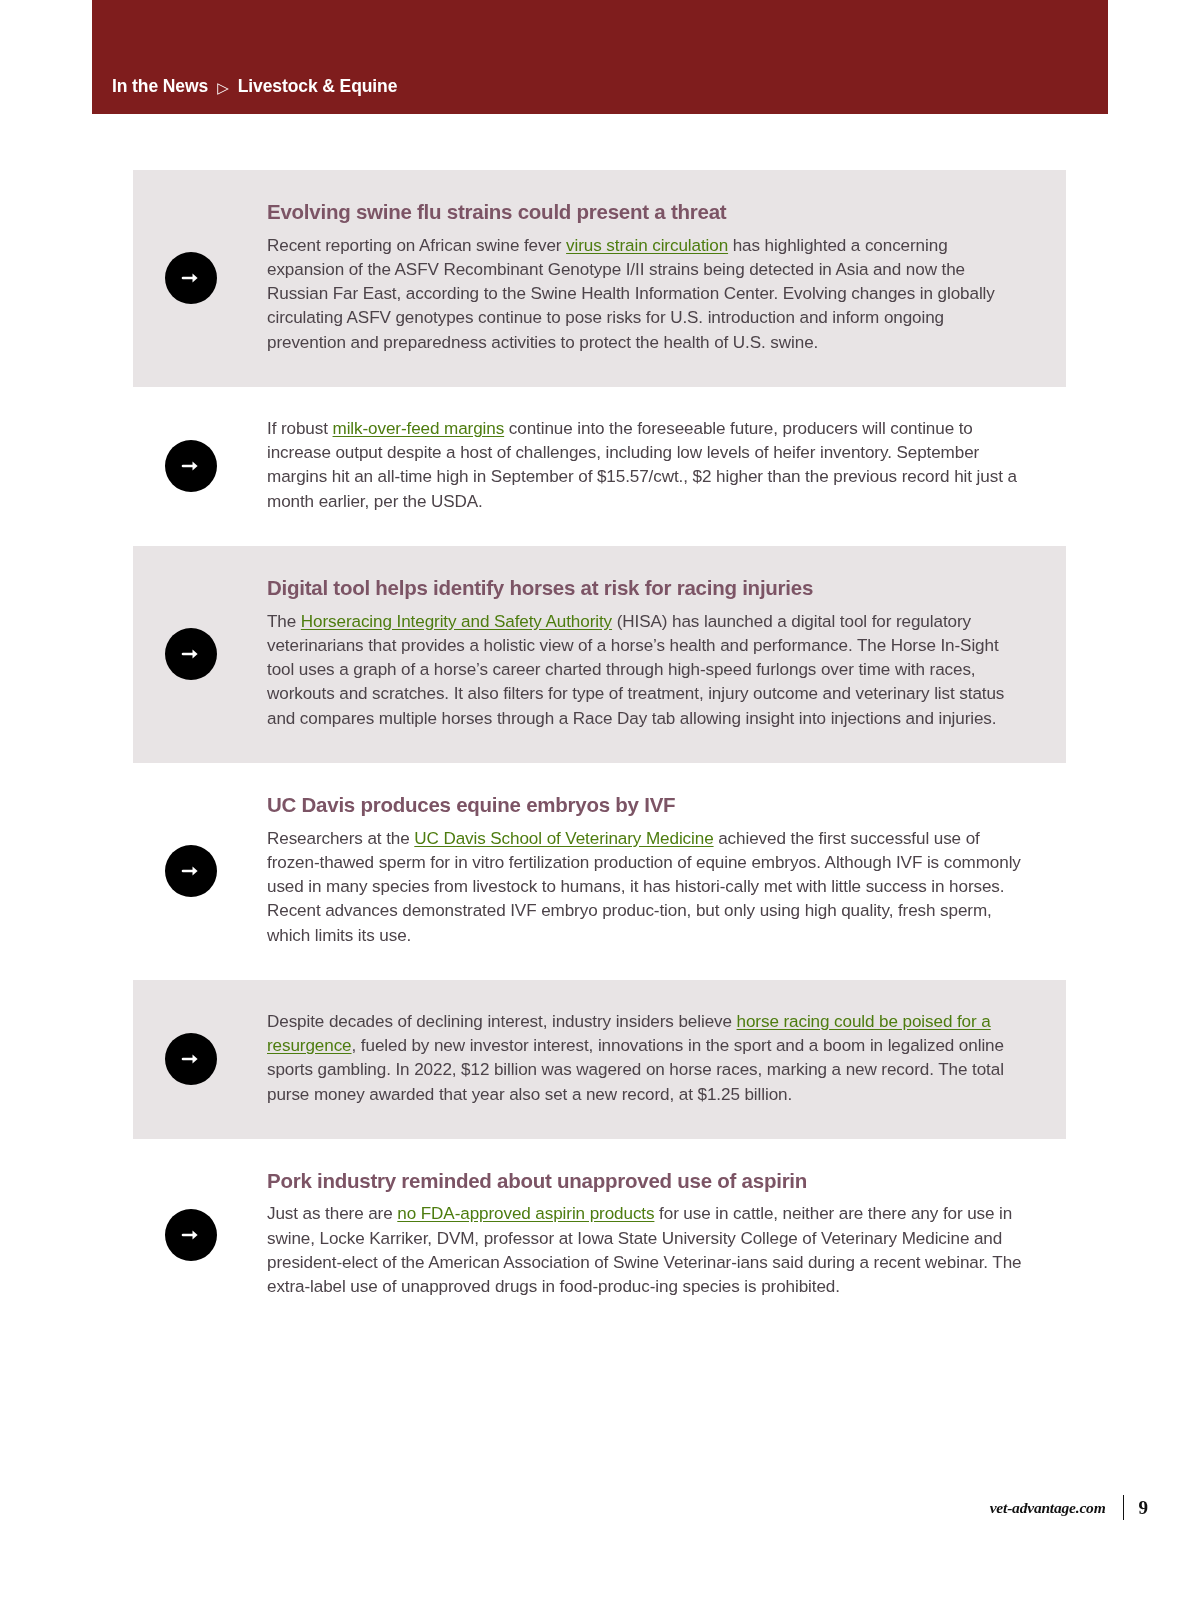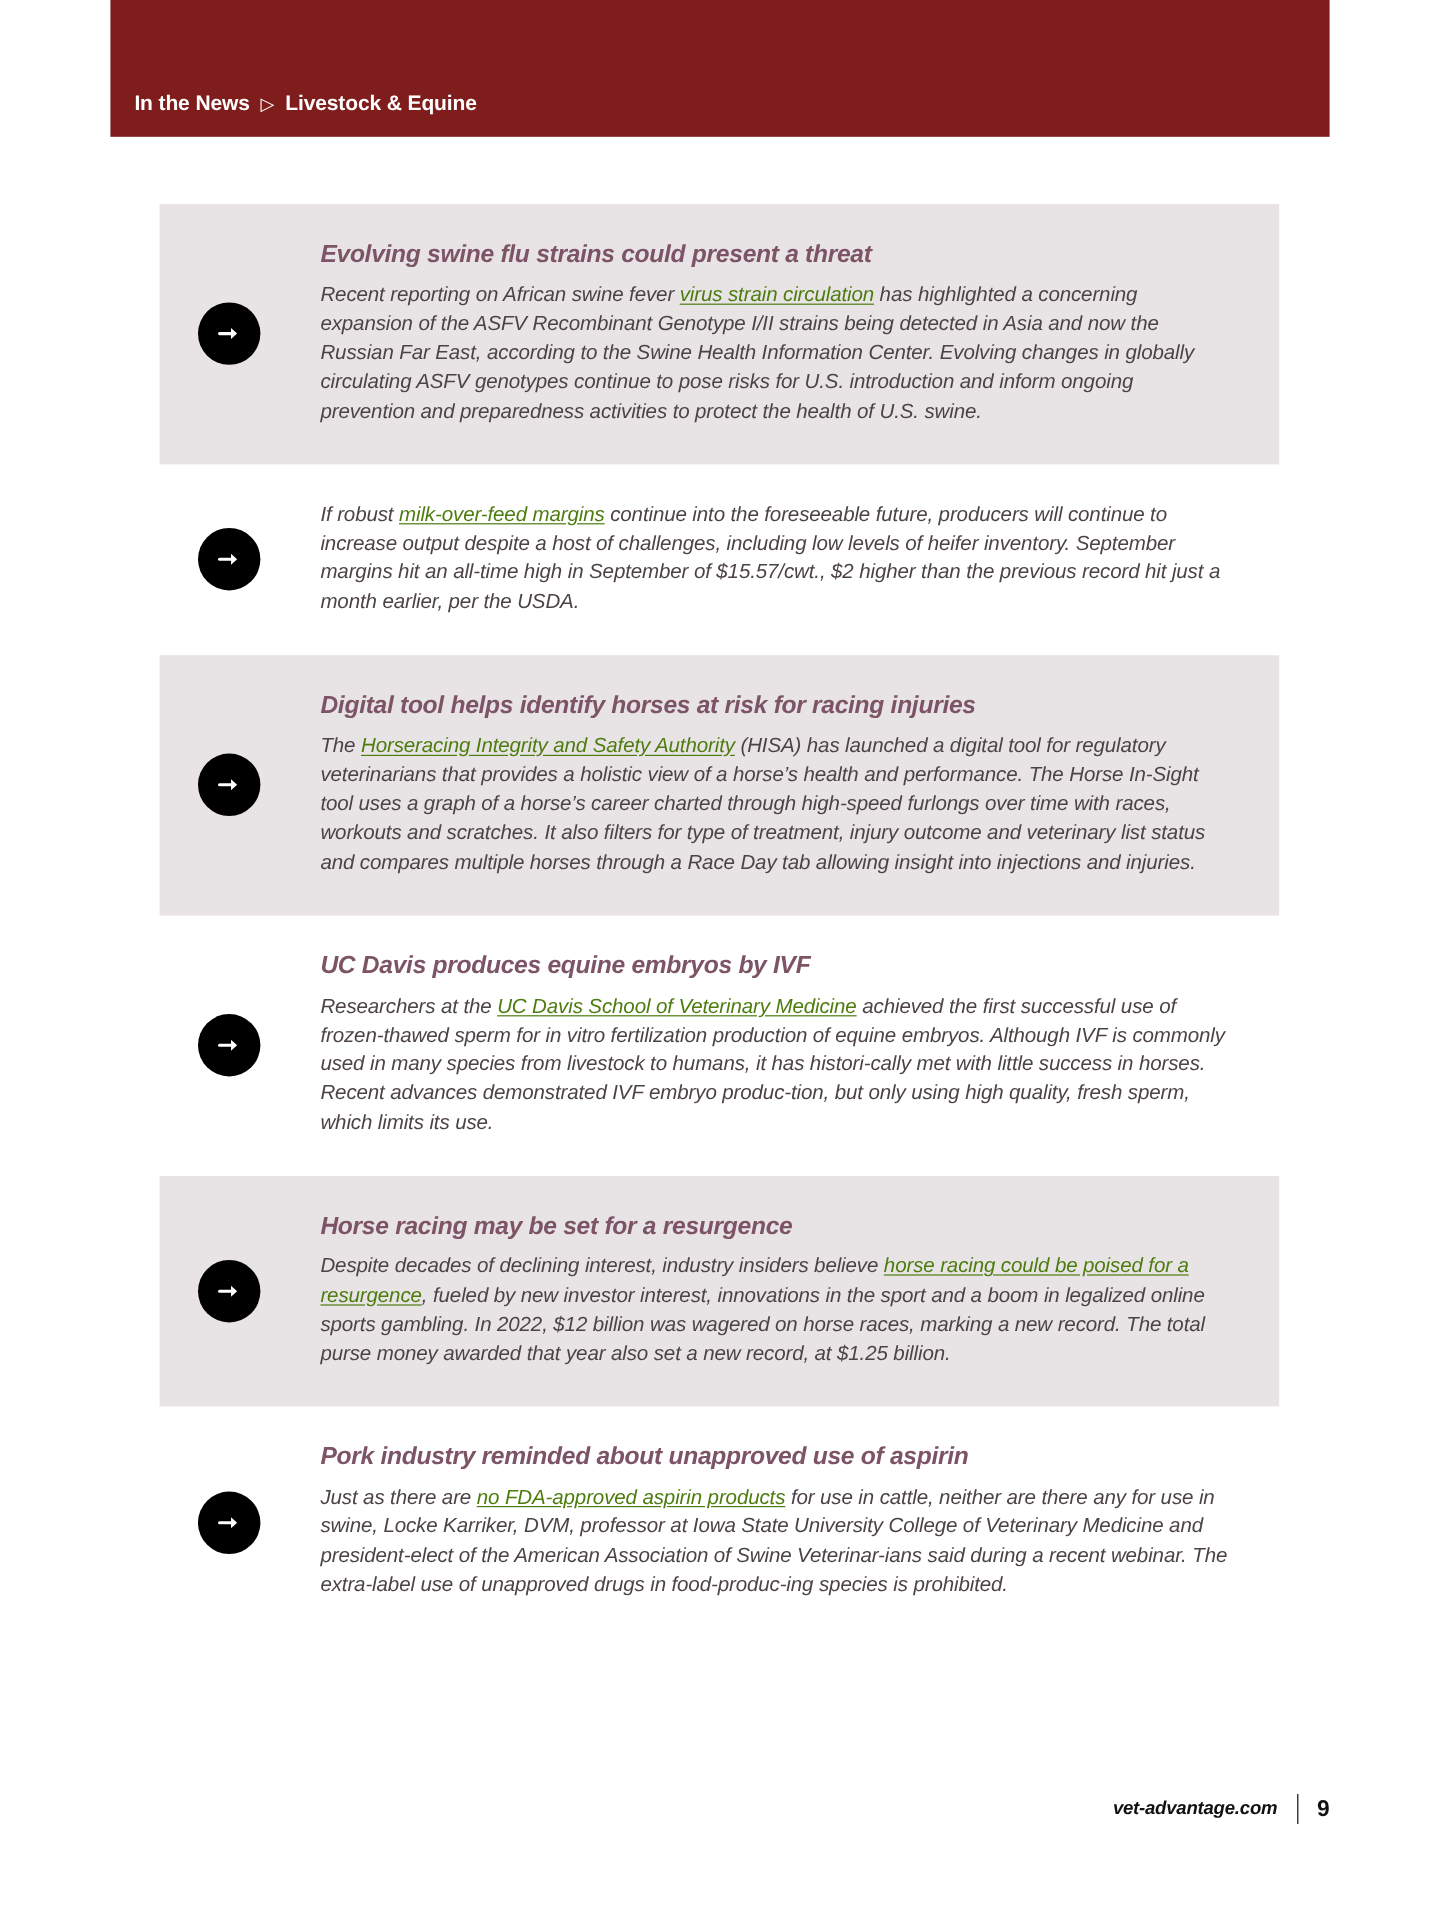--- a/index.html
+++ b/index.html
@@ -46,21 +46,20 @@
     position: relative;
     top: 0.5px;
   }
 
   
   .articles {
     position: absolute;
     left: 0;
     top: 114px;
     width: 1028px;
-    font-style: italic;
   }
   .article {
     position: relative;
     box-sizing: border-box;
     width: 933px;
     margin-left: 133px;
     padding: 30px 42px 32px 134px;
     background: transparent;
   }
   .article.shaded {
@@ -107,22 +106,23 @@
 
   
   .footer {
     position: absolute;
     left: 0;
     top: 1495px;
     width: 1200px;
     display: flex;
     justify-content: flex-end;
     align-items: center;
-    padding-right: 92px;
+    padding-right: 52px;
     box-sizing: border-box;
+    font-family: Liberation Serif, serif;
   }
   .footer-site {
     font-style: italic;
     font-weight: 700;
     font-size: 15.5px;
     color: #111111;
     letter-spacing: -0.2px;
   }
   .footer-rule {
     width: 1px;
@@ -187,21 +187,20 @@
       <h2 class="article-title">UC Davis produces equine embryos by IVF</h2>
       <p class="article-body"><span>Researchers at the </span><span class="lnk">UC Davis School of Veterinary Medicine</span><span> achieved the first successful use of frozen-thawed sperm for in vitro fertilization production of equine embryos. Although IVF is commonly used in many species from livestock to humans, it has histori-cally met with little success in horses. Recent advances demonstrated IVF embryo produc-tion, but only using high quality, fresh sperm, which limits its use.</span></p>
     </div>
     <div class="article shaded">
       <div class="bullet">
         <svg width="20" height="16" viewBox="0 0 20 16" aria-hidden="true">
           <path d="M2 8 H13" stroke="#ffffff" stroke-width="2.6" stroke-linecap="round"></path>
           <path d="M11.5 3.4 L16.6 8 L11.5 12.6 Z" fill="#ffffff"></path>
         </svg>
       </div>
-      <h2 class="article-title">Horse racing may be set for a resurgence</h2>
       <p class="article-body"><span>Despite decades of declining interest, industry insiders believe </span><span class="lnk">horse racing could be poised for a resurgence</span><span>, fueled by new investor interest, innovations in the sport and a boom in legalized online sports gambling. In 2022, $12 billion was wagered on horse races, marking a new record. The total purse money awarded that year also set a new record, at $1.25 billion.</span></p>
     </div>
     <div class="article">
       <div class="bullet">
         <svg width="20" height="16" viewBox="0 0 20 16" aria-hidden="true">
           <path d="M2 8 H13" stroke="#ffffff" stroke-width="2.6" stroke-linecap="round"></path>
           <path d="M11.5 3.4 L16.6 8 L11.5 12.6 Z" fill="#ffffff"></path>
         </svg>
       </div>
       <h2 class="article-title">Pork industry reminded about unapproved use of aspirin</h2>

